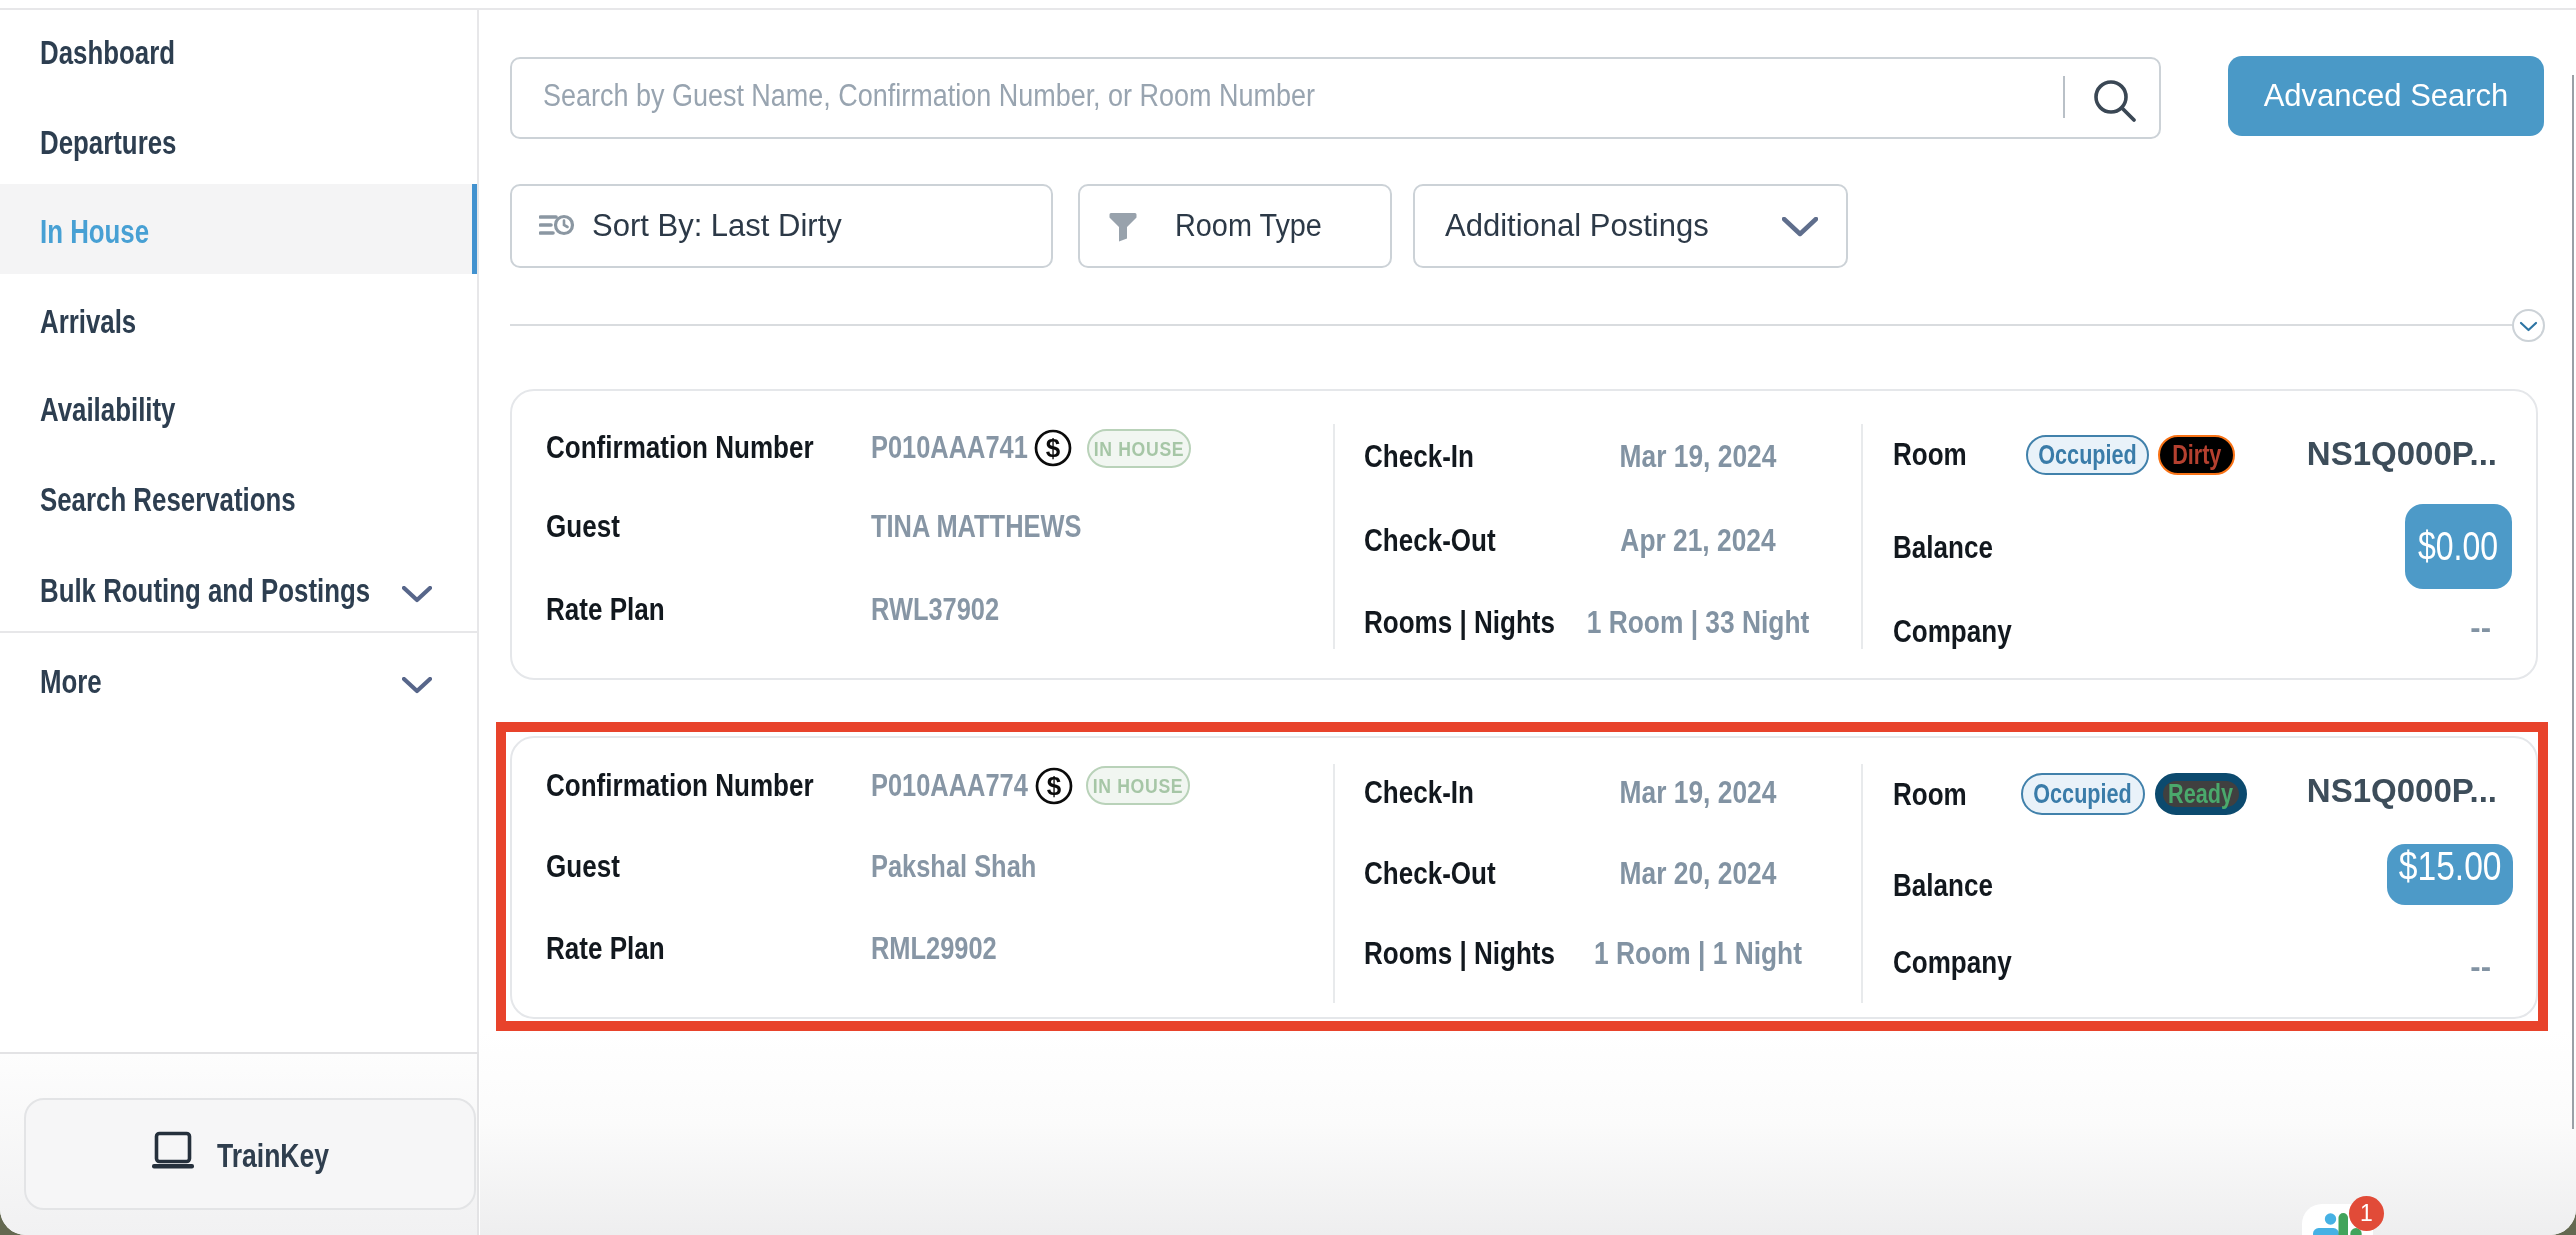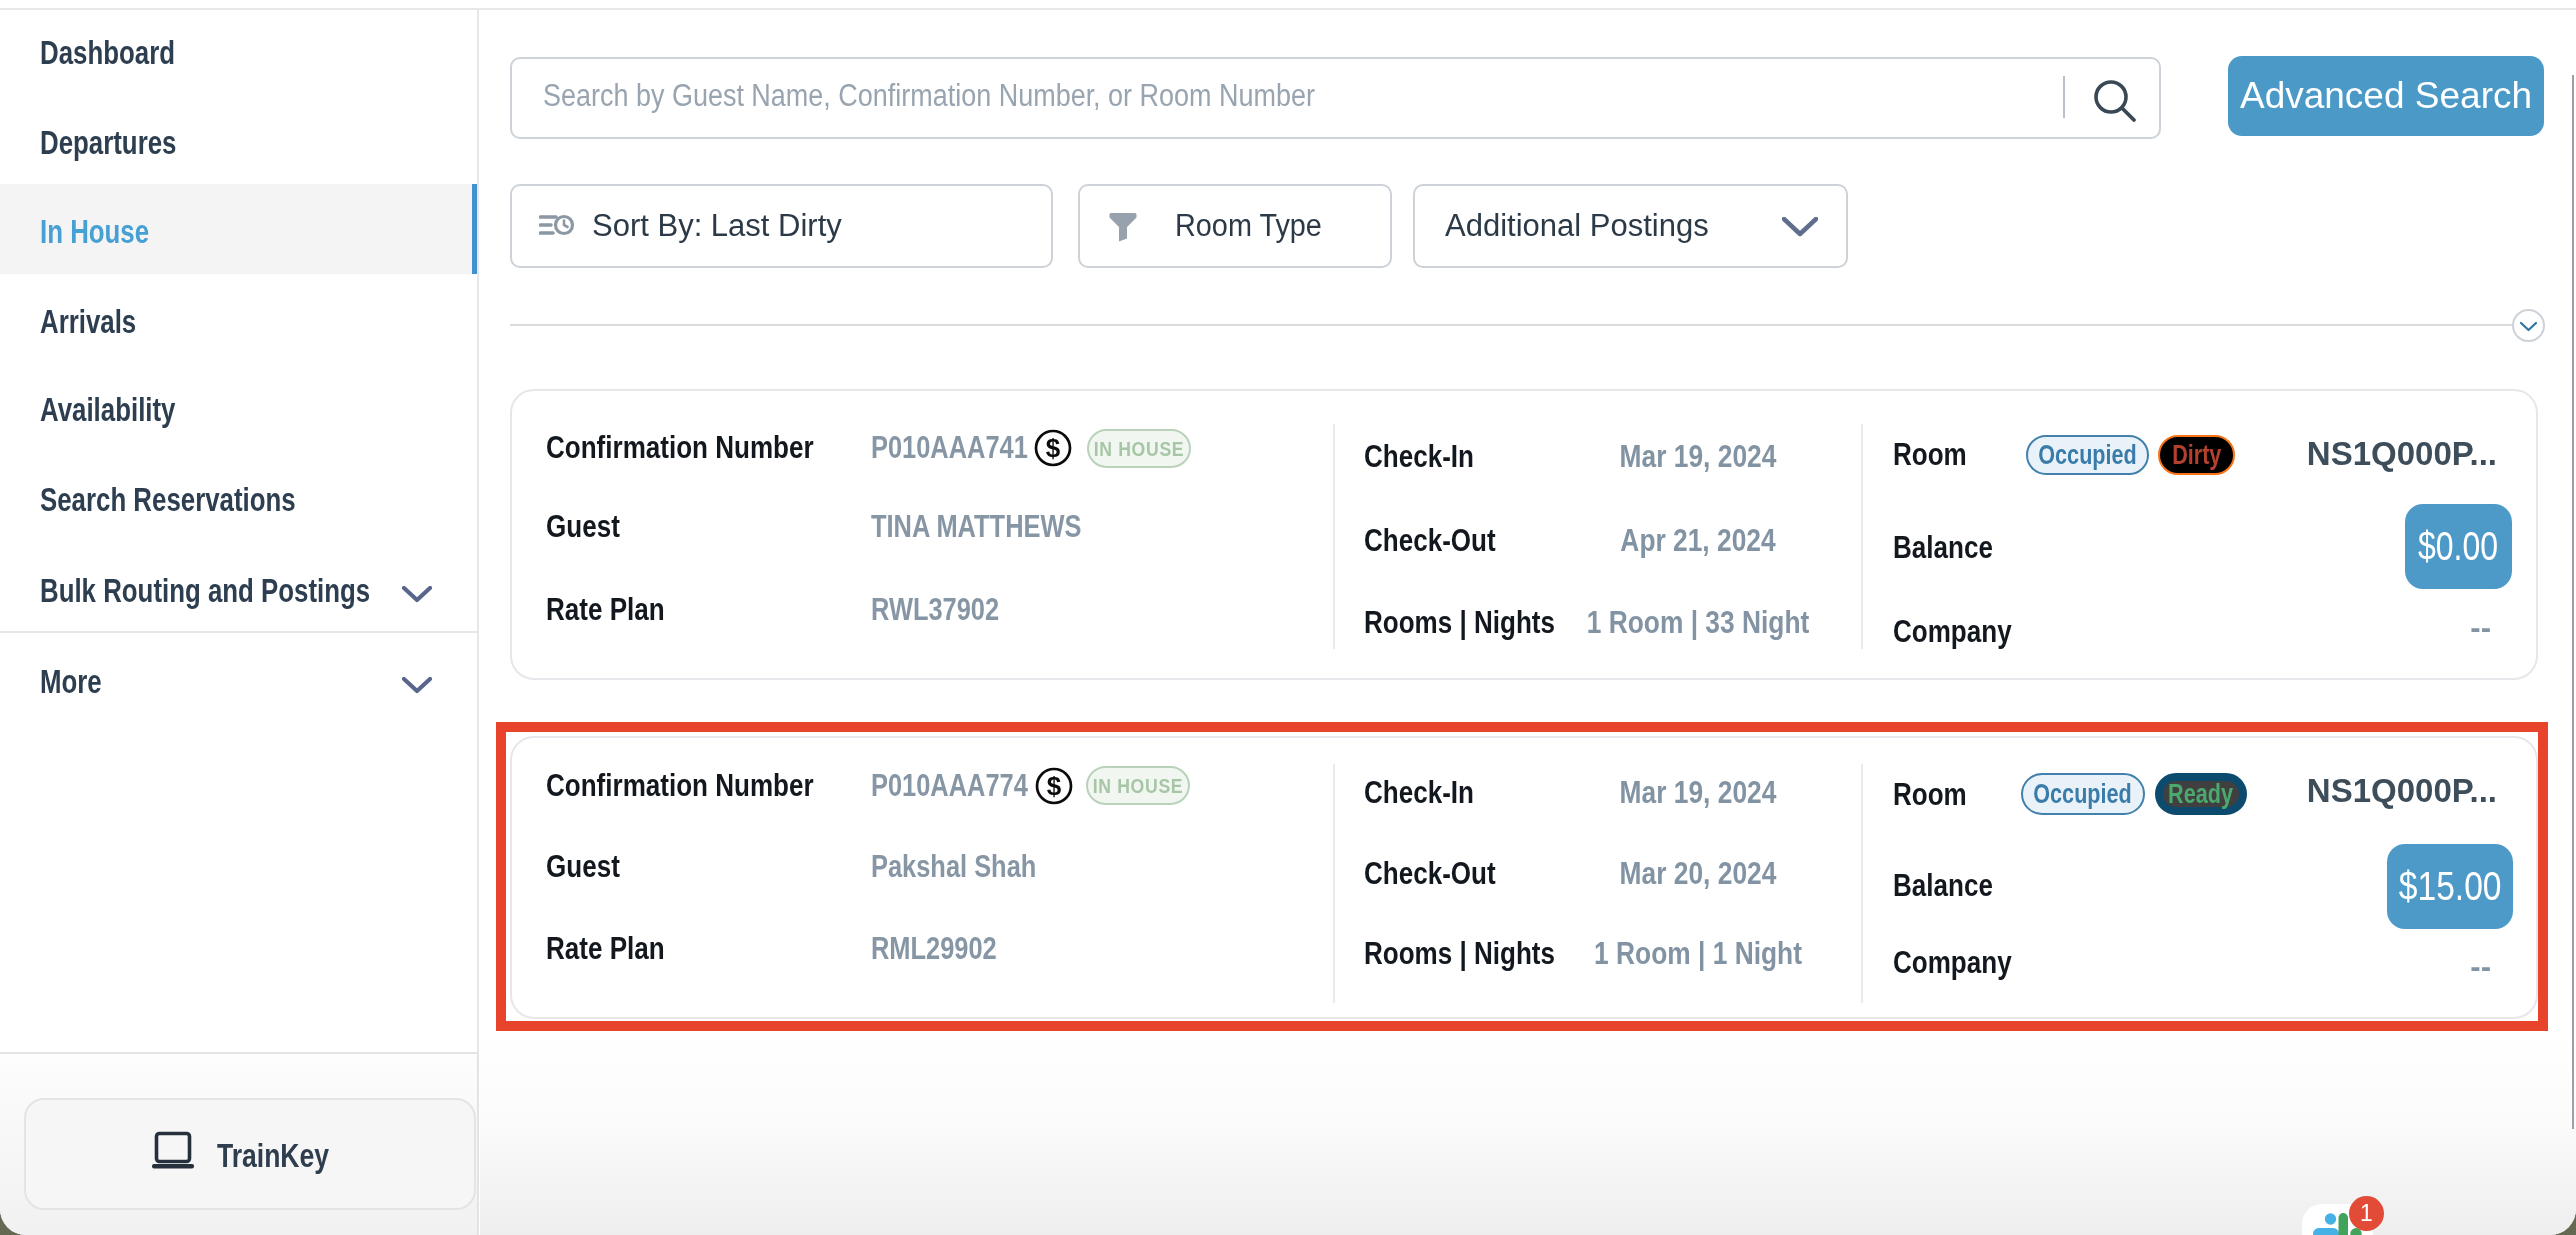--- a/index.html
+++ b/index.html
@@ -56,21 +56,21 @@
   </svg>
   <div class="abs" style="left:217px; top:1135px; font-size:34px; font-weight:700; color:#2f3e4e; height:40px; line-height:40px; transform:scaleX(0.78); transform-origin:left center;">TrainKey</div>
 
   <div class="abs" style="left:510px; top:57px; width:1651px; height:82px; border:2px solid #ccd2d7; border-radius:10px;"></div>
   <div class="abs" style="left:543px; top:78px; font-size:31px; color:#98a4b0; white-space:nowrap; transform:scaleX(0.87); transform-origin:left center;">Search by Guest Name, Confirmation Number, or Room Number</div>
   <div class="abs" style="left:2063px; top:76px; width:2px; height:42px; background:#b9c0c7;"></div>
   <svg class="abs" style="left:2088px; top:75px;" width="56" height="56" viewBox="0 0 56 56">
     <circle cx="23" cy="22" r="15" fill="none" stroke="#3a4754" stroke-width="3.6"></circle>
     <line x1="34" y1="33" x2="46" y2="45" stroke="#3a4754" stroke-width="3.8" stroke-linecap="round"></line>
   </svg>
-  <div class="abs" style="left:2228px; top:56px; width:316px; height:80px; background:#4a99c7; border-radius:14px; display:flex; align-items:center; justify-content:center; color:#fff; font-size:37px; font-weight:400;">Advanced Search</div>
+  <div class="abs" style="left:2228px; top:56px; width:316px; height:80px; background:#4a99c7; border-radius:14px; display:flex; align-items:center; justify-content:center; color:#fff; font-size:31px; font-weight:400;">Advanced Search</div>
 
   <div class="abs" style="left:510px; top:184px; width:543px; height:84px; border:2px solid #ccd2d7; border-radius:10px;"></div>
   <svg class="abs" style="left:539px; top:213px;" width="36" height="28" viewBox="0 0 36 28">
     <line x1="1.5" y1="4" x2="17" y2="4" stroke="#8b97a2" stroke-width="3.6" stroke-linecap="round"></line>
     <line x1="1.5" y1="12" x2="12" y2="12" stroke="#8b97a2" stroke-width="3.6" stroke-linecap="round"></line>
     <line x1="1.5" y1="20" x2="14" y2="20" stroke="#8b97a2" stroke-width="3.6" stroke-linecap="round"></line>
     <circle cx="25" cy="12" r="8.5" fill="none" stroke="#8b97a2" stroke-width="3.2"></circle>
     <polyline points="25,7.5 25,12 28.5,14" fill="none" stroke="#8b97a2" stroke-width="2.6" stroke-linecap="round"></polyline>
   </svg>
   <div class="abs" style="left:592px; top:206px; font-size:31px; color:#2c3947; height:40px; line-height:40px;">Sort By: Last Dirty</div>
@@ -169,21 +169,21 @@
     <div class="abs lbl" style="left:1381px; top:37px;">Room</div>
     <div class="abs pill" style="left:1509px; top:35px; width:124px; height:42px; border:2px solid #4181ab; background:#e9f2f9;">
       <span style="color:#3a7ca9; font-size:27px; font-weight:700; transform:scaleX(0.8);">Occupied</span>
     </div>
     <div class="abs pill" style="left:1643px; top:35px; width:92px; height:42px; border:8px solid #0c4a6e; background:#404040;">
       <span style="color:#4aa96c; font-size:27px; font-weight:700; transform:scaleX(0.8);">Ready</span>
     </div>
     <div class="abs" style="left:1587px; top:33px; width:398px; text-align:right; font-size:33px; font-weight:700; color:#3d4d5a; height:40px; line-height:40px;">NS1Q000P...</div>
 
     <div class="abs lbl" style="left:1381px; top:128px;">Balance</div>
-    <div class="abs" style="left:1875px; top:106px; width:126px; height:85px; background:#4d9ac8; border-radius:18px; display:flex; align-items:center; justify-content:center;">
+    <div class="abs" style="left:1875px; top:106px; width:126px; height:61px; background:#4d9ac8; border-radius:18px; display:flex; align-items:flex-start; justify-content:center;">
         <span style="color:#fff; font-size:40px; transform:scaleX(0.84);">$15.00</span>
       </div>
 
     <div class="abs lbl" style="left:1381px; top:205px;">Company</div>
     <div class="abs" style="left:1581px; top:209px; width:398px; text-align:right; font-size:31px; font-weight:700; color:#8293a3; height:40px; line-height:40px;">--</div>
   </div>
 
   <div class="abs" style="left:480px; top:1031px; width:2096px; height:204px; background:linear-gradient(180deg,#ffffff 0%, #fbfbfb 45%, #eeeeef 100%); z-index:1;"></div>
 
   <div class="abs" style="left:496px; top:722px; width:2052px; height:309px; border:10px solid #e8432b; z-index:50;"></div>

